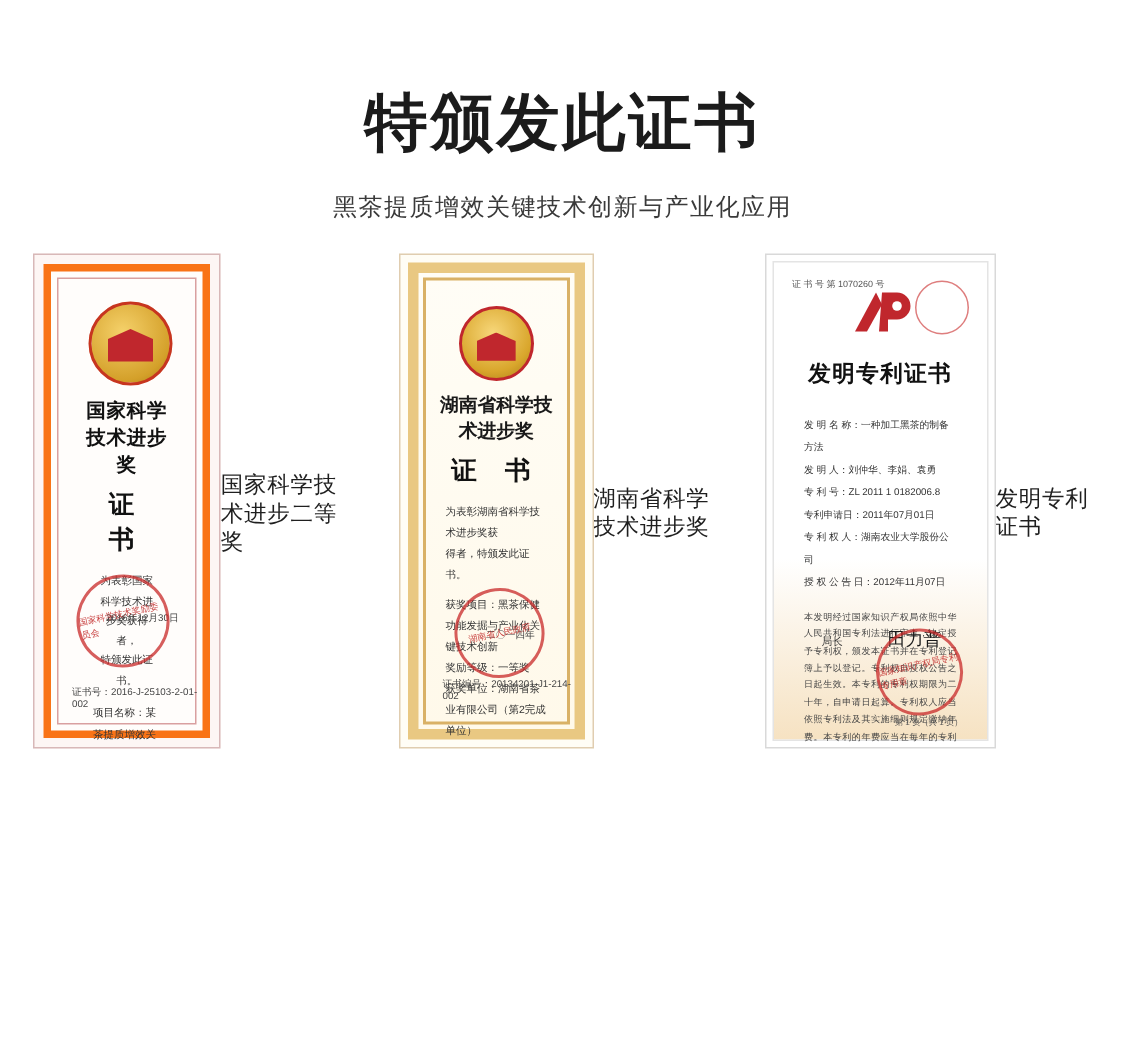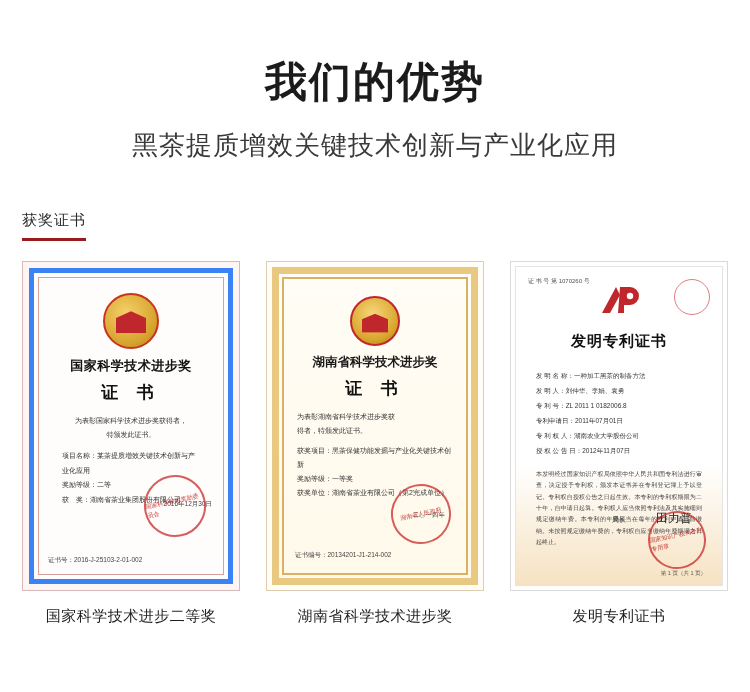--- a/index.html
+++ b/index.html
@@ -27,21 +27,21 @@
   .main-title {
     font-size: 42px;
     font-weight: bold;
     color: #1b1b1b;
     letter-spacing: 2px;
     line-height: 1.15;
     margin: 0;
   }
   .sub-title {
     margin: 22px 0 0 0;
-    font-size: 26px;
+    font-size: 16px;
     color: #3a3a3a;
     letter-spacing: 1px;
     font-weight: normal;
   }
   
   .section-label-wrap {
     margin-top: 48px;
     padding-left: 22px;
   }
   .section-label {
@@ -56,21 +56,20 @@
   .cert-row {
     margin-top: 20px;
     display: flex;
     justify-content: space-between;
     padding: 0 22px;
     box-sizing: border-box;
   }
   .cert-item {
     width: 218px;
     display: flex;
-    flex-direction: column;
     align-items: center;
   }
   .cert-frame {
     width: 218px;
     height: 330px;
     background: #ffffff;
     box-sizing: border-box;
     position: relative;
     overflow: hidden;
   }
@@ -84,21 +83,21 @@
 
   
   .c1 {
     border: 1px solid #d8b8b8;
     background: #fdf6f4;
     padding: 6px;
   }
   .c1-inner {
     width: 100%;
     height: 100%;
-    border: 5px solid #3b82f6;
+    border: 5px solid #f97316;
     box-sizing: border-box;
     background: #fffdfb;
     position: relative;
     padding: 8px 22px;
   }
   .c1-inner:before {
     content: "";
     position: absolute;
     left: 4px; right: 4px; top: 4px; bottom: 4px;
     border: 1px solid #d9a0a0;
@@ -357,27 +356,24 @@
     font-size: 5.5px;
     color: #555;
   }
 </style>
 </head>
 <body>
 
 <div class="page">
 
   <div class="header">
-    <h1 class="main-title">我们的优势</h1>
+    <h1 class="main-title">特颁发此证书</h1>
     <div class="sub-title">黑茶提质增效关键技术创新与产业化应用</div>
   </div>
 
-  <div class="section-label-wrap">
-    <span class="section-label">获奖证书</span>
-  </div>
 
   <div class="cert-row">
 
     <div class="cert-item">
       <div class="cert-frame c1">
         <div class="c1-inner">
           <div class="emblem1">
             <div class="circle"></div>
           </div>
           <div class="c1-title">国家科学技术进步奖</div>

